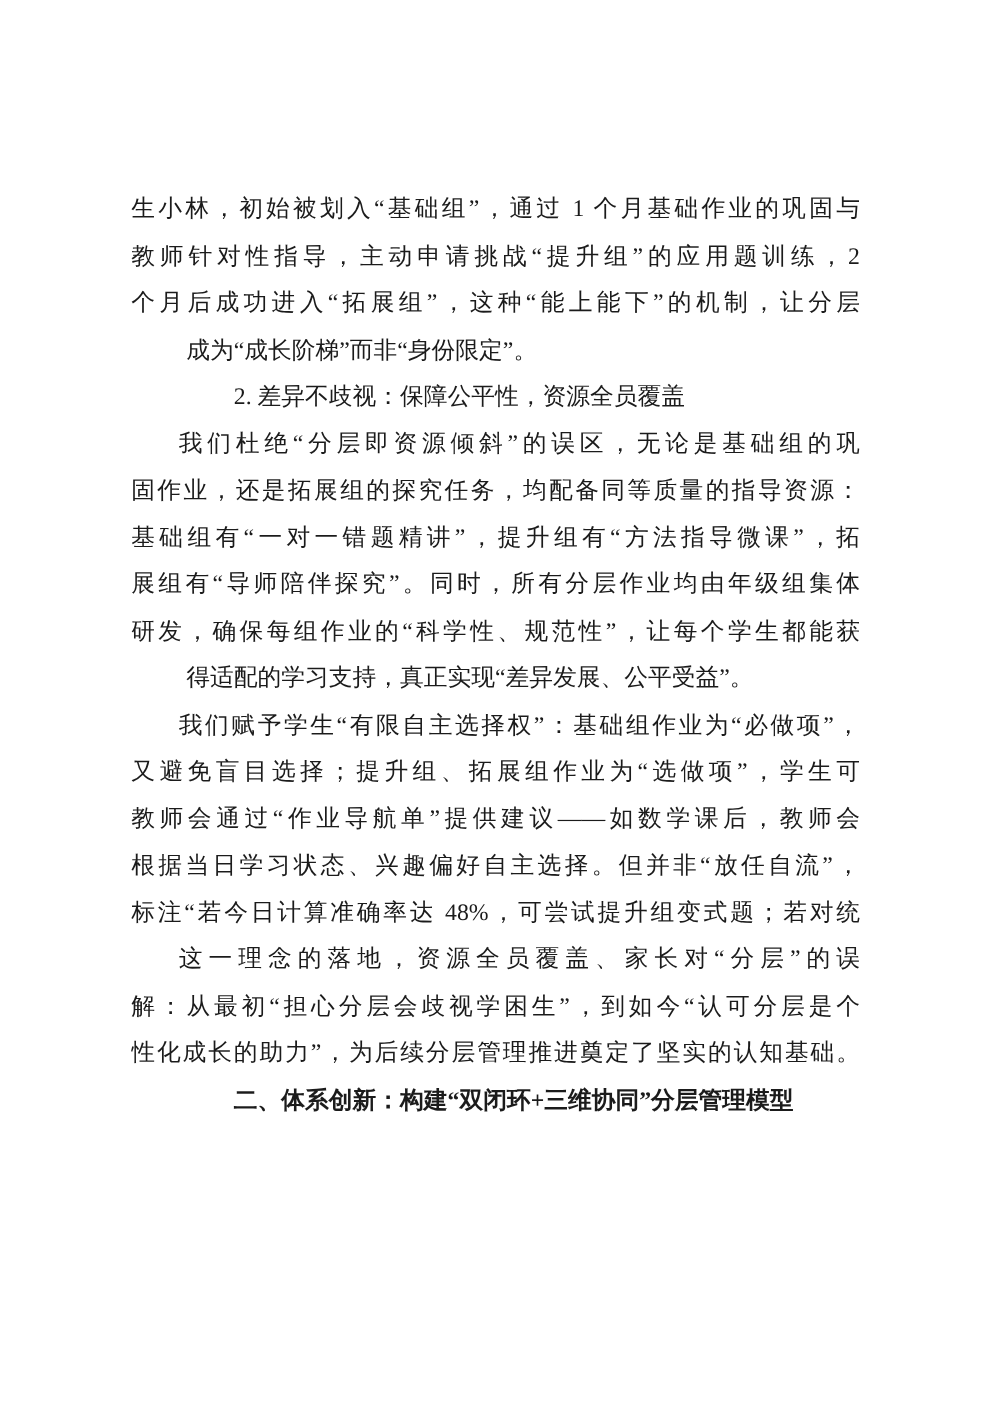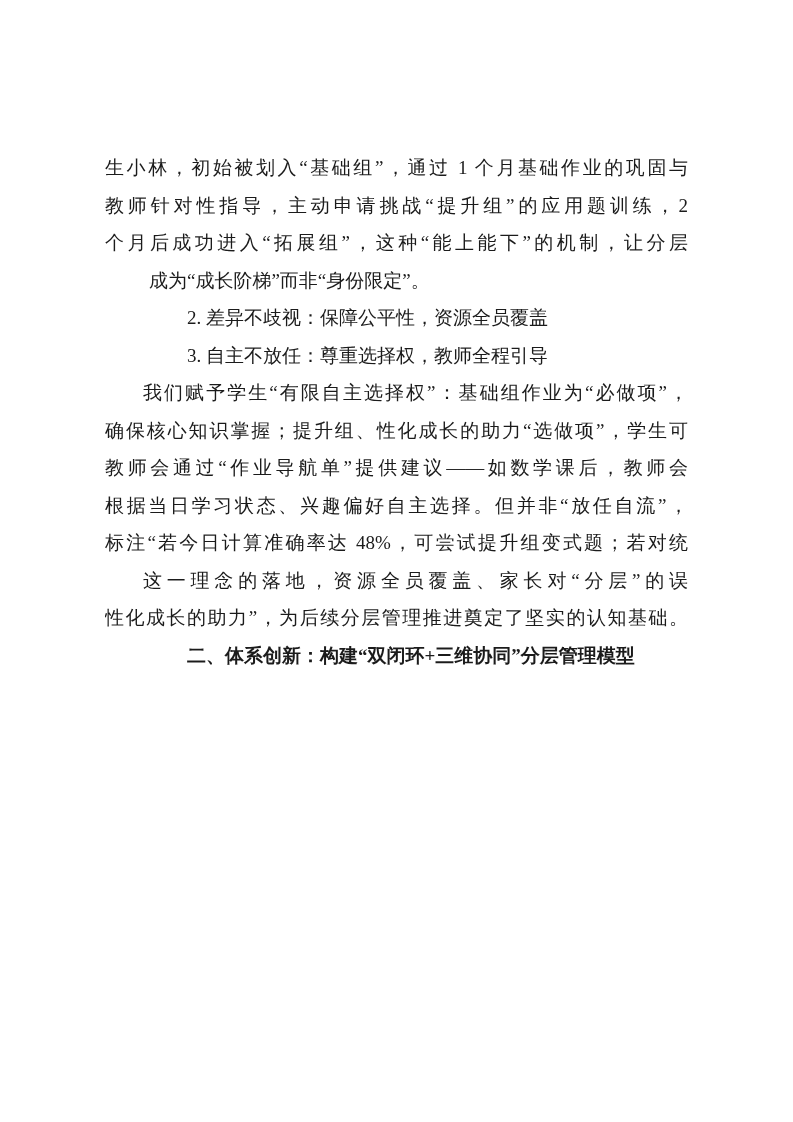--- a/index.html
+++ b/index.html
@@ -55,30 +55,36 @@
       <div class="paragraph">
         <div class="line">生小林，初始被划入“基础组”，通过 1 个月基础作业的巩固与</div>
         <div class="line">教师针对性指导，主动申请挑战“提升组”的应用题训练，2</div>
         <div class="line">个月后成功进入“拓展组”，这种“能上能下”的机制，让分层</div>
         <div class="line lastline">成为“成长阶梯”而非“身份限定”。</div>
       </div>
       <div class="paragraph">
         <div class="line indent lastline">2. 差异不歧视：保障公平性，资源全员覆盖</div>
       </div>
       <div class="paragraph">
-        <div class="line indent lastline">3. 自主不放任：尊重选择权，教师全程引导</div>
+        <div class="line indent">我们杜绝“分层即资源倾斜”的误区，无论是基础组的巩</div>
+        <div class="line">固作业，还是拓展组的探究任务，均配备同等质量的指导资源：</div>
+        <div class="line">基础组有“一对一错题精讲”，提升组有“方法指导微课”，拓</div>
+        <div class="line">展组有“导师陪伴探究”。同时，所有分层作业均由年级组集体</div>
+        <div class="line">研发，确保每组作业的“科学性、规范性”，让每个学生都能获</div>
+        <div class="line lastline">得适配的学习支持，真正实现“差异发展、公平受益”。</div>
       </div>
       <div class="paragraph">
         <div class="line indent">我们赋予学生“有限自主选择权”：基础组作业为“必做项”，</div>
-        <div class="line">确保核心知识掌握；提升组、性化成长的助力“选做项”，学生可</div>
+        <div class="line">又避免盲目选择；提升组、拓展组作业为“选做项”，学生可</div>
         <div class="line">教师会通过“作业导航单”提供建议——如数学课后，教师会</div>
         <div class="line">根据当日学习状态、兴趣偏好自主选择。但并非“放任自流”，</div>
         <div class="line">标注“若今日计算准确率达 48%，可尝试提升组变式题；若对统</div>
       </div>
       <div class="paragraph">
         <div class="line indent">这一理念的落地，资源全员覆盖、家长对“分层”的误</div>
+        <div class="line">解：从最初“担心分层会歧视学困生”，到如今“认可分层是个</div>
         <div class="line">性化成长的助力”，为后续分层管理推进奠定了坚实的认知基础。</div>
       </div>
       <div class="paragraph">
         <div class="line indent lastline bold">二、体系创新：构建“双闭环+三维协同”分层管理模型</div>
       </div>
     </div>
 </div>
 
 </body></html>

